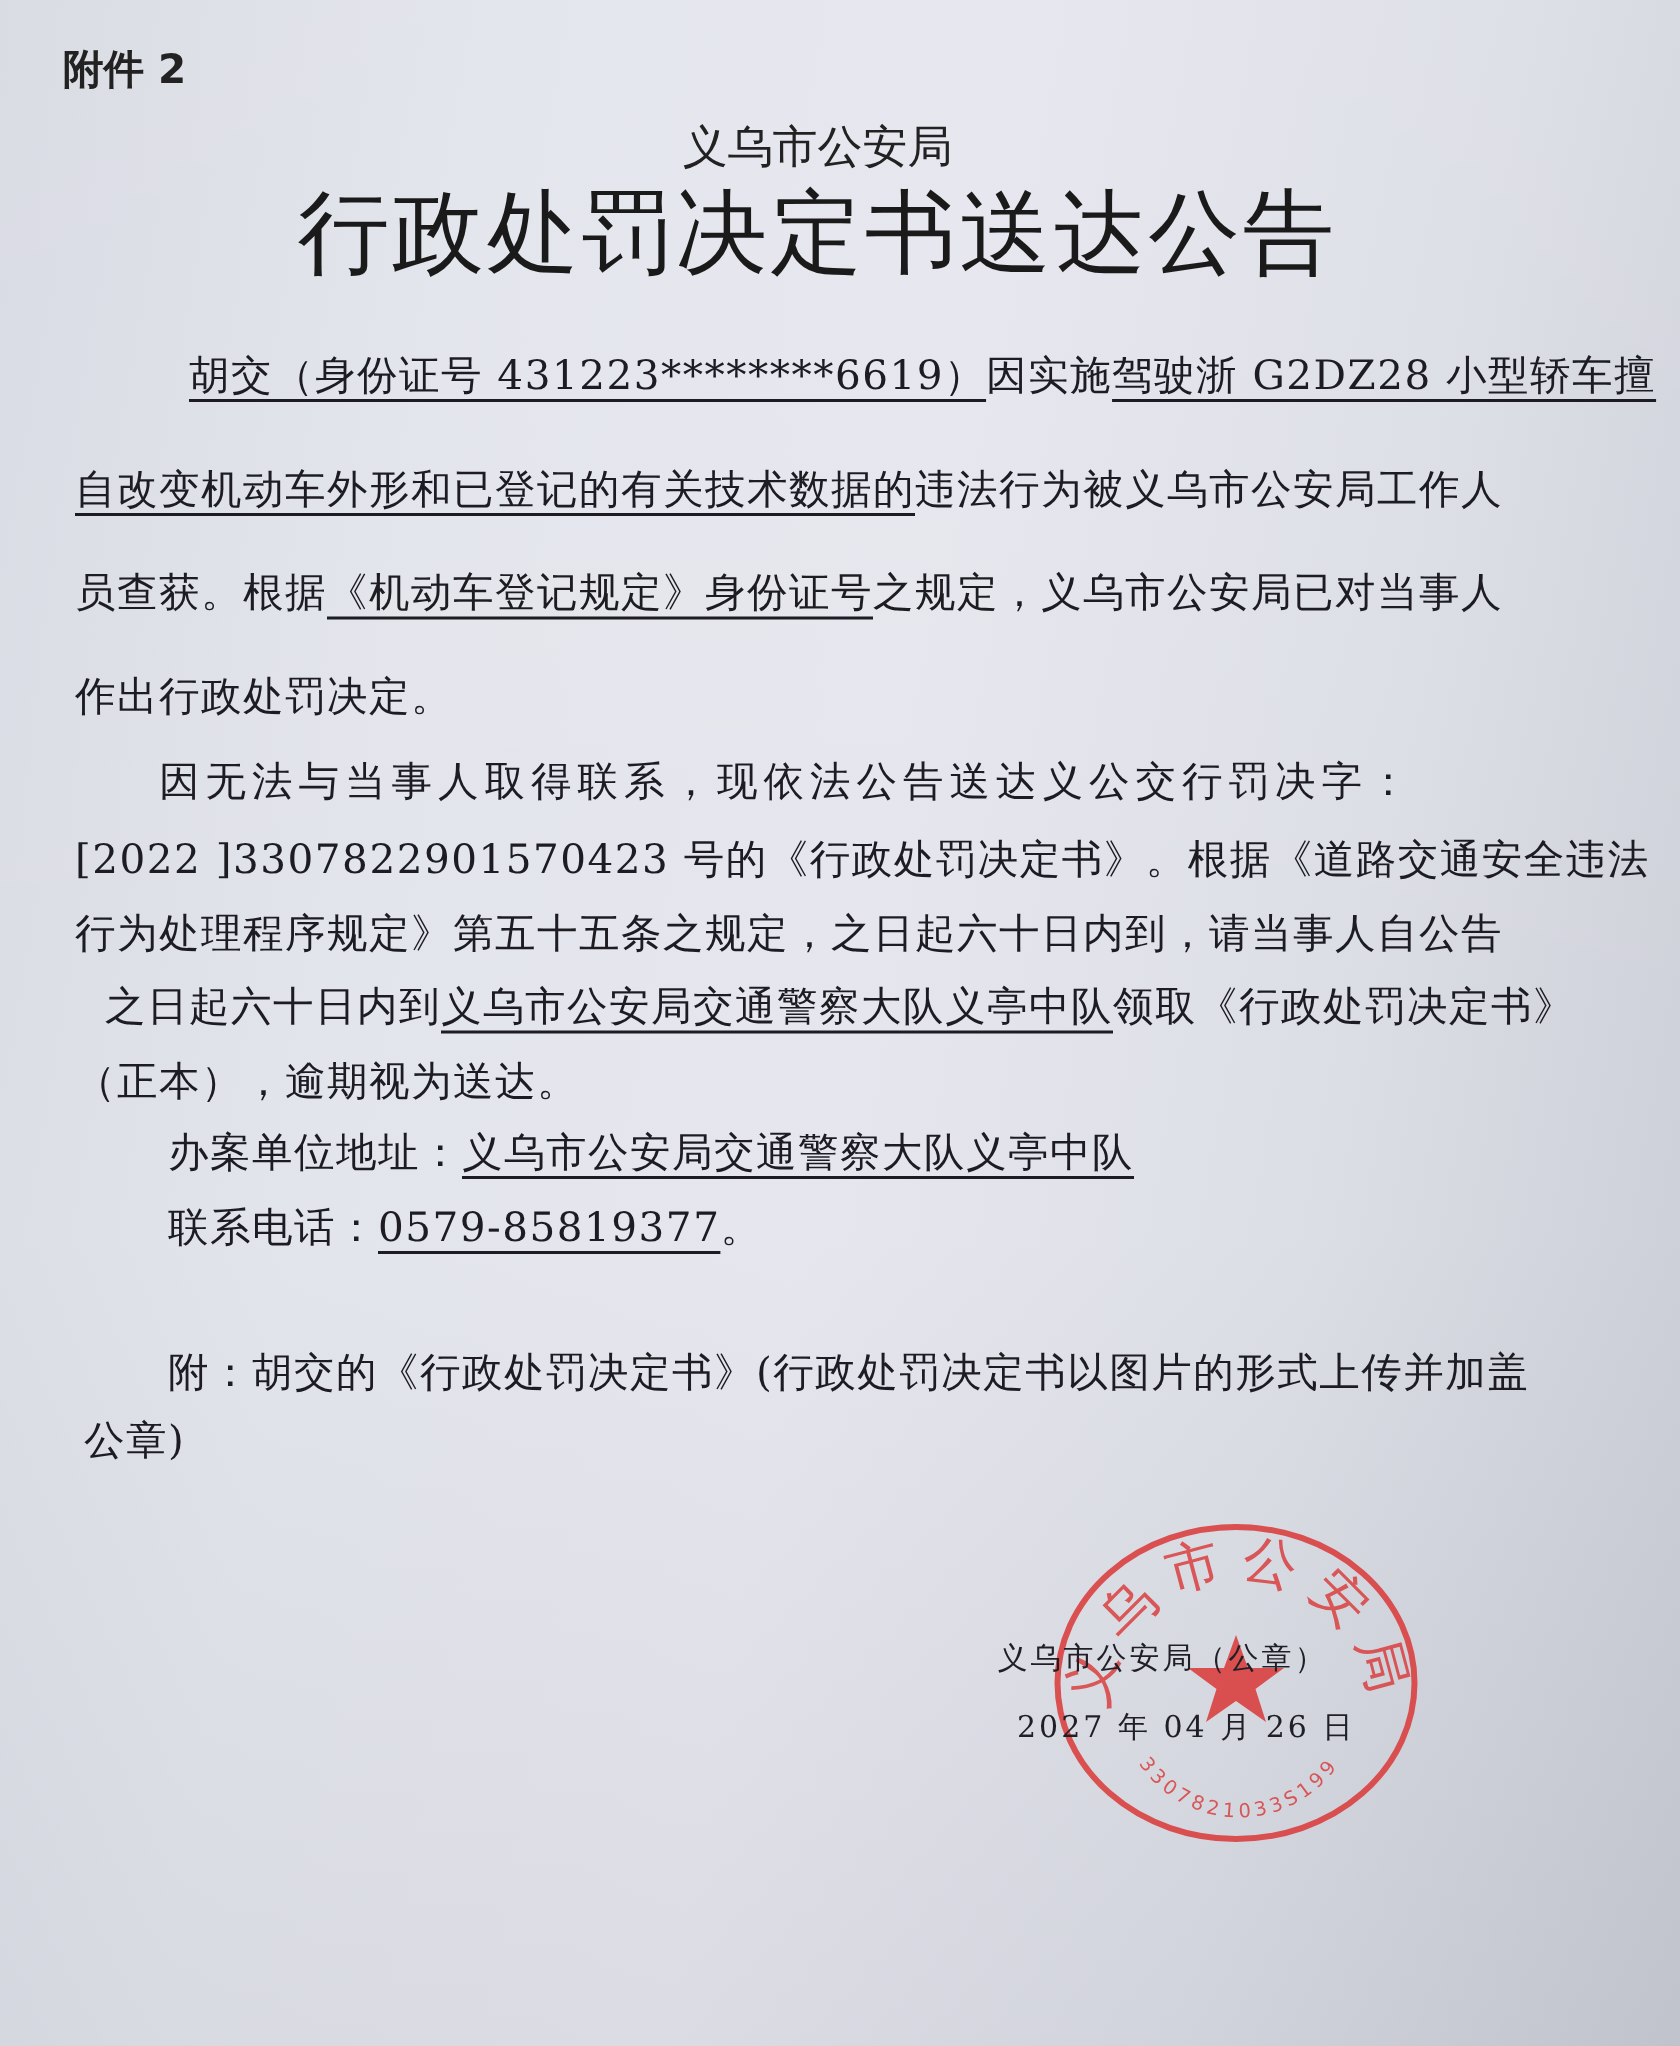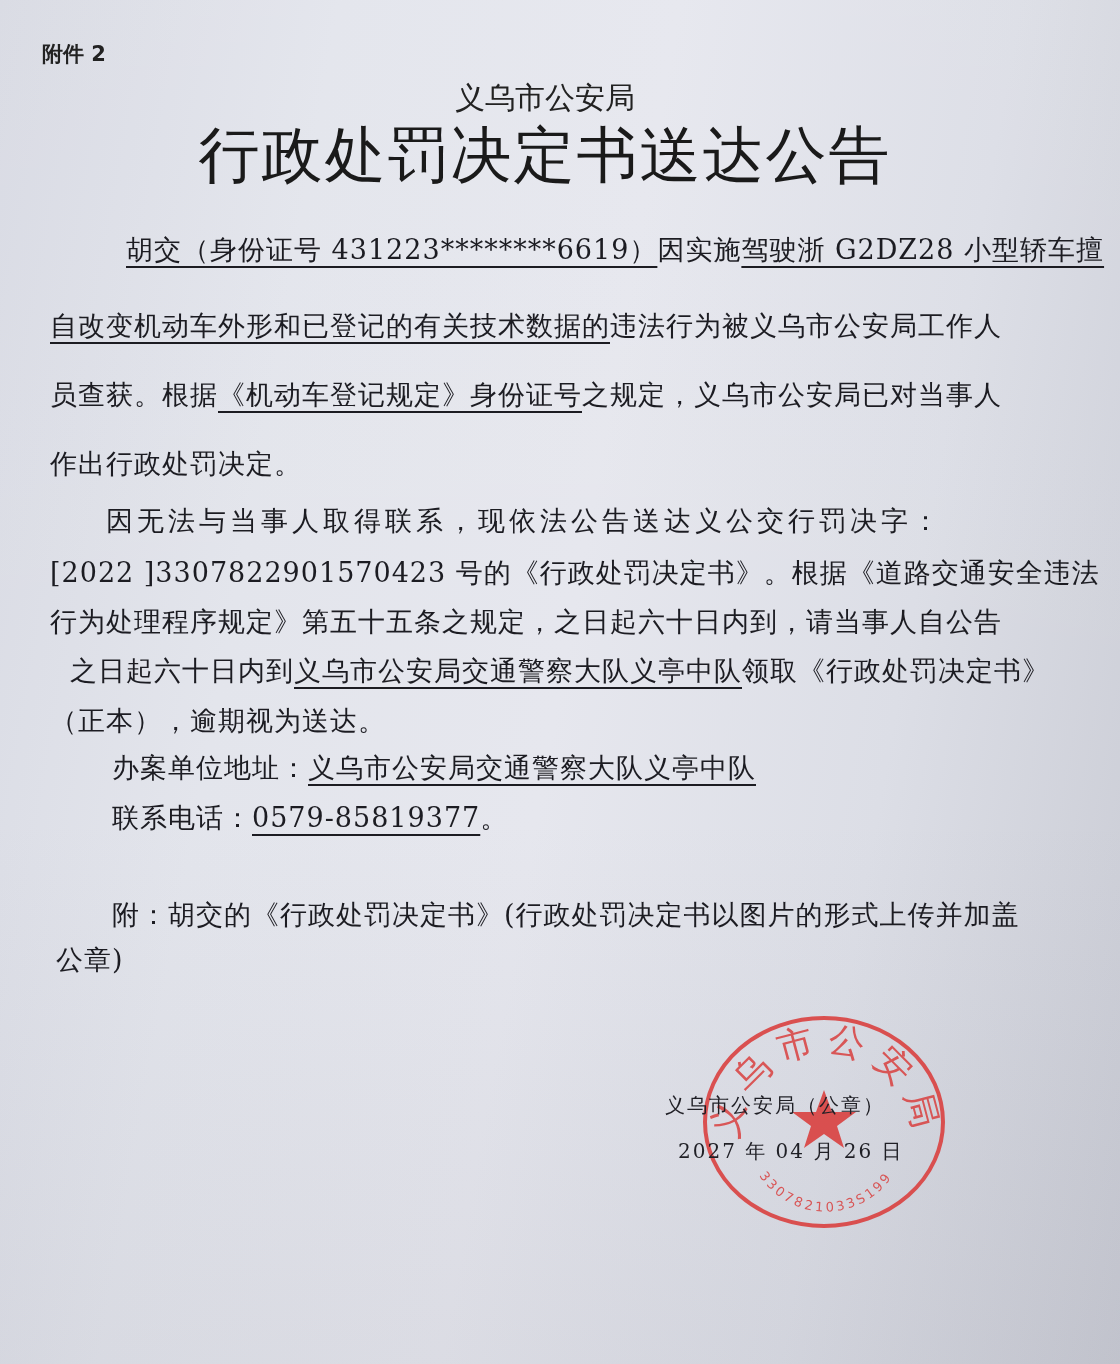--- a/index.html
+++ b/index.html
@@ -8,21 +8,21 @@
       background: linear-gradient(100deg, #d8dae3 0%, #e3e5ec 25%, #e6e7ee 50%, #dcdee6 75%, #c9cbd4 100%);
       font-family: "DejaVu Serif", "Liberation Serif", serif;
       color: #1c1c22;
     }
     .page-shade {
       position: absolute; inset: 0; pointer-events: none;
       background: linear-gradient(180deg, rgba(255,255,255,0.05) 0%, rgba(0,0,0,0) 60%, rgba(120,120,135,0.10) 100%);
     }
     .attachment {
       position: absolute; left: 42px; top: 28px;
-      font-family: "DejaVu Sans", sans-serif; font-weight: bold; font-size: 21px; color: #222; margin-top: 12px;
+      font-family: "DejaVu Sans", sans-serif; font-weight: bold; font-size: 27px; color: #222;
     }
     .org-title {
       position: absolute; left: 0; width: 1090px; top: 78px; text-align: center;
       font-family: "DejaVu Sans", sans-serif; font-size: 30px; color: #222;
     }
     .doc-title {
       position: absolute; left: 0; width: 1090px; top: 115px; text-align: center;
       font-family: "DejaVu Sans", sans-serif; font-size: 61px; letter-spacing: 2px; color: #1a1a1a;
     }
     .line {

